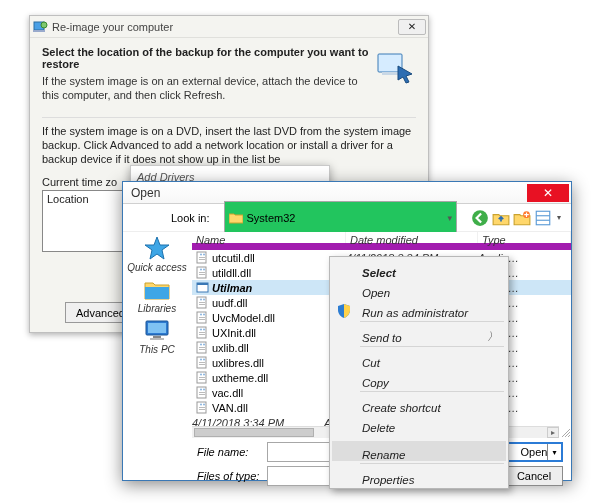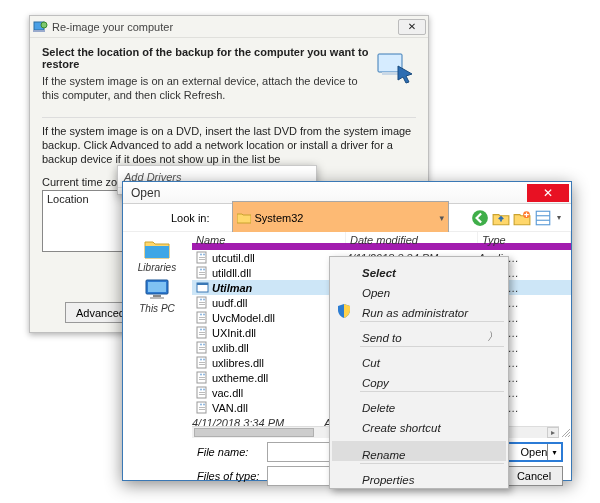--- a/index.html
+++ b/index.html
@@ -17,31 +17,31 @@
   .bgdlg .hdrtxt { flex:1; }
   .bgdlg .hdricon { width:42px; height:42px; margin-left:4px; }
   .bgdlg .sub { font-size:11px; color:#333; margin-bottom:8px; line-height:1.3; }
   .bgdlg hr { border:0; border-top:1px solid #ddd; margin:6px 0; }
   .bgdlg .note { font-size:11px; line-height:1.3; margin-bottom:10px; }
   .bgdlg .tzlbl { font-size:11px; margin-bottom:2px; }
   .bgdlg .listbox { width:300px; height:62px; background:#fff; border:1px solid #888; padding:2px 4px; font-size:11px; }
   .bgdlg .advbtn { position:absolute; left:35px; bottom:9px; width:80px; height:21px; font-size:11px; background:#f0f0f0; border:1px solid #999; }
 
   
-  .adddrv { position:absolute; left:117px; top:165px; width:200px; height:30px; background:#fff; border:1px solid #c9c9c9; box-shadow:0 2px 10px rgba(0,0,0,.35); }
+  .adddrv { position:absolute; left:130px; top:165px; width:200px; height:30px; background:#fff; border:1px solid #c9c9c9; box-shadow:0 2px 10px rgba(0,0,0,.35); }
   .adddrv .titlebar2 { height:22px; display:flex; align-items:center; padding:0 6px; font-size:11px; color:#555; border-bottom:1px solid #e8e8e8; font-style:italic; }
 
   
   .opendlg { position:absolute; left:122px; top:181px; width:450px; height:300px; background:#fff; border:1px solid #3a78b5; box-shadow:0 4px 16px rgba(0,0,0,.45); font-size:11px; }
   .opendlg .titlebar3 { height:22px; background:linear-gradient(#fff,#f7f7f7); display:flex; align-items:center; padding:0 0 0 8px; border-bottom:1px solid #d0d0d0; }
   .opendlg .ttext3 { flex:1; color:#333; font-size:12px; }
   .opendlg .closebtn3 { width:42px; height:18px; margin:1px 2px; background:#e81123; color:#fff; display:flex; align-items:center; justify-content:center; font-size:12px; }
-  .opendlg .toolbar { height:28px; display:flex; align-items:center; padding:0 8px 0 48px; gap:16px; border-bottom:1px solid #eee; }
+  .opendlg .toolbar { height:28px; display:flex; align-items:center; padding:0 8px 0 48px; gap:8px; border-bottom:1px solid #eee; }
   .opendlg .tlbl { font-size:11px; margin-right:6px; }
-  .opendlg .lookin { flex:1; height:34px; border:1px solid #a7a7a7; display:flex; align-items:center; padding:8px 4px; background:#fdba74; }
+  .opendlg .lookin { flex:1; height:34px; border:1px solid #a7a7a7; display:flex; align-items:center; padding:8px 4px; background:#22c55e; }
   .opendlg .lookin .folder { width:14px; height:12px; margin-right:4px; }
   .opendlg .lookin .dd { margin-left:auto; font-size:9px; color:#555; }
   .opendlg .ticons { display:flex; gap:3px; margin-left:6px; }
   .opendlg .ticons .ti { width:18px; height:18px; display:flex; align-items:center; justify-content:center; }
 
   .opendlg .main { display:flex; height:206px; }
   .opendlg .places { width:68px; padding-top:4px; display:flex; flex-direction:column; gap:4px; align-items:center; }
   .opendlg .place { width:62px; text-align:center; font-size:10px; color:#333; font-style:italic; }
   .opendlg .place .pi { width:28px; height:24px; margin:0 auto 2px; display:flex; align-items:center; justify-content:center; }
 
@@ -178,20 +178,28 @@
         </span>
       <span class="ti" style="width:8px;color:#555;font-size:8px;">▾</span>
     </div>
   </div>
 
   <div class="main">
     <div class="places">
       <div class="place">
         <div class="pi">
             <svg viewBox="0 0 28 24">
+              <polygon points="14,1 17,9 26,9 19,14 21,23 14,18 7,23 9,14 2,9 11,9" fill="#3ea6e6" stroke="#1c71ad"></polygon>
+            </svg>
+          </div>
+        <div>Quick access</div>
+      </div>
+      <div class="place">
+        <div class="pi">
+            <svg viewBox="0 0 28 24">
               <path d="M2 6 h8 l2 2 h14 v14 h-24 z" fill="#ffd76b" stroke="#caa22e"></path>
               <rect x="2" y="10" width="24" height="12" fill="#3ea6e6"></rect>
             </svg>
           </div>
         <div>Libraries</div>
       </div>
       <div class="place">
         <div class="pi">
             <svg viewBox="0 0 28 24">
               <rect x="3" y="3" width="22" height="14" rx="1" fill="#2e7bd1" stroke="#195496"></rect>
@@ -465,24 +473,24 @@
     </div>
     <div class="sep"></div>
     <div class="mitem">
       <span>Cut</span>
     </div>
     <div class="mitem">
       <span>Copy</span>
     </div>
     <div class="sep"></div>
     <div class="mitem">
+      <span>Create shortcut</span>
+    </div>
+    <div class="mitem">
       <span>Delete</span>
-    </div>
-    <div class="mitem">
-      <span>Create shortcut</span>
     </div>
     <div class="mitem hl">
       <span>Rename</span>
     </div>
     <div class="sep"></div>
     <div class="mitem">
       <span>Properties</span>
     </div>
   </div>
 

